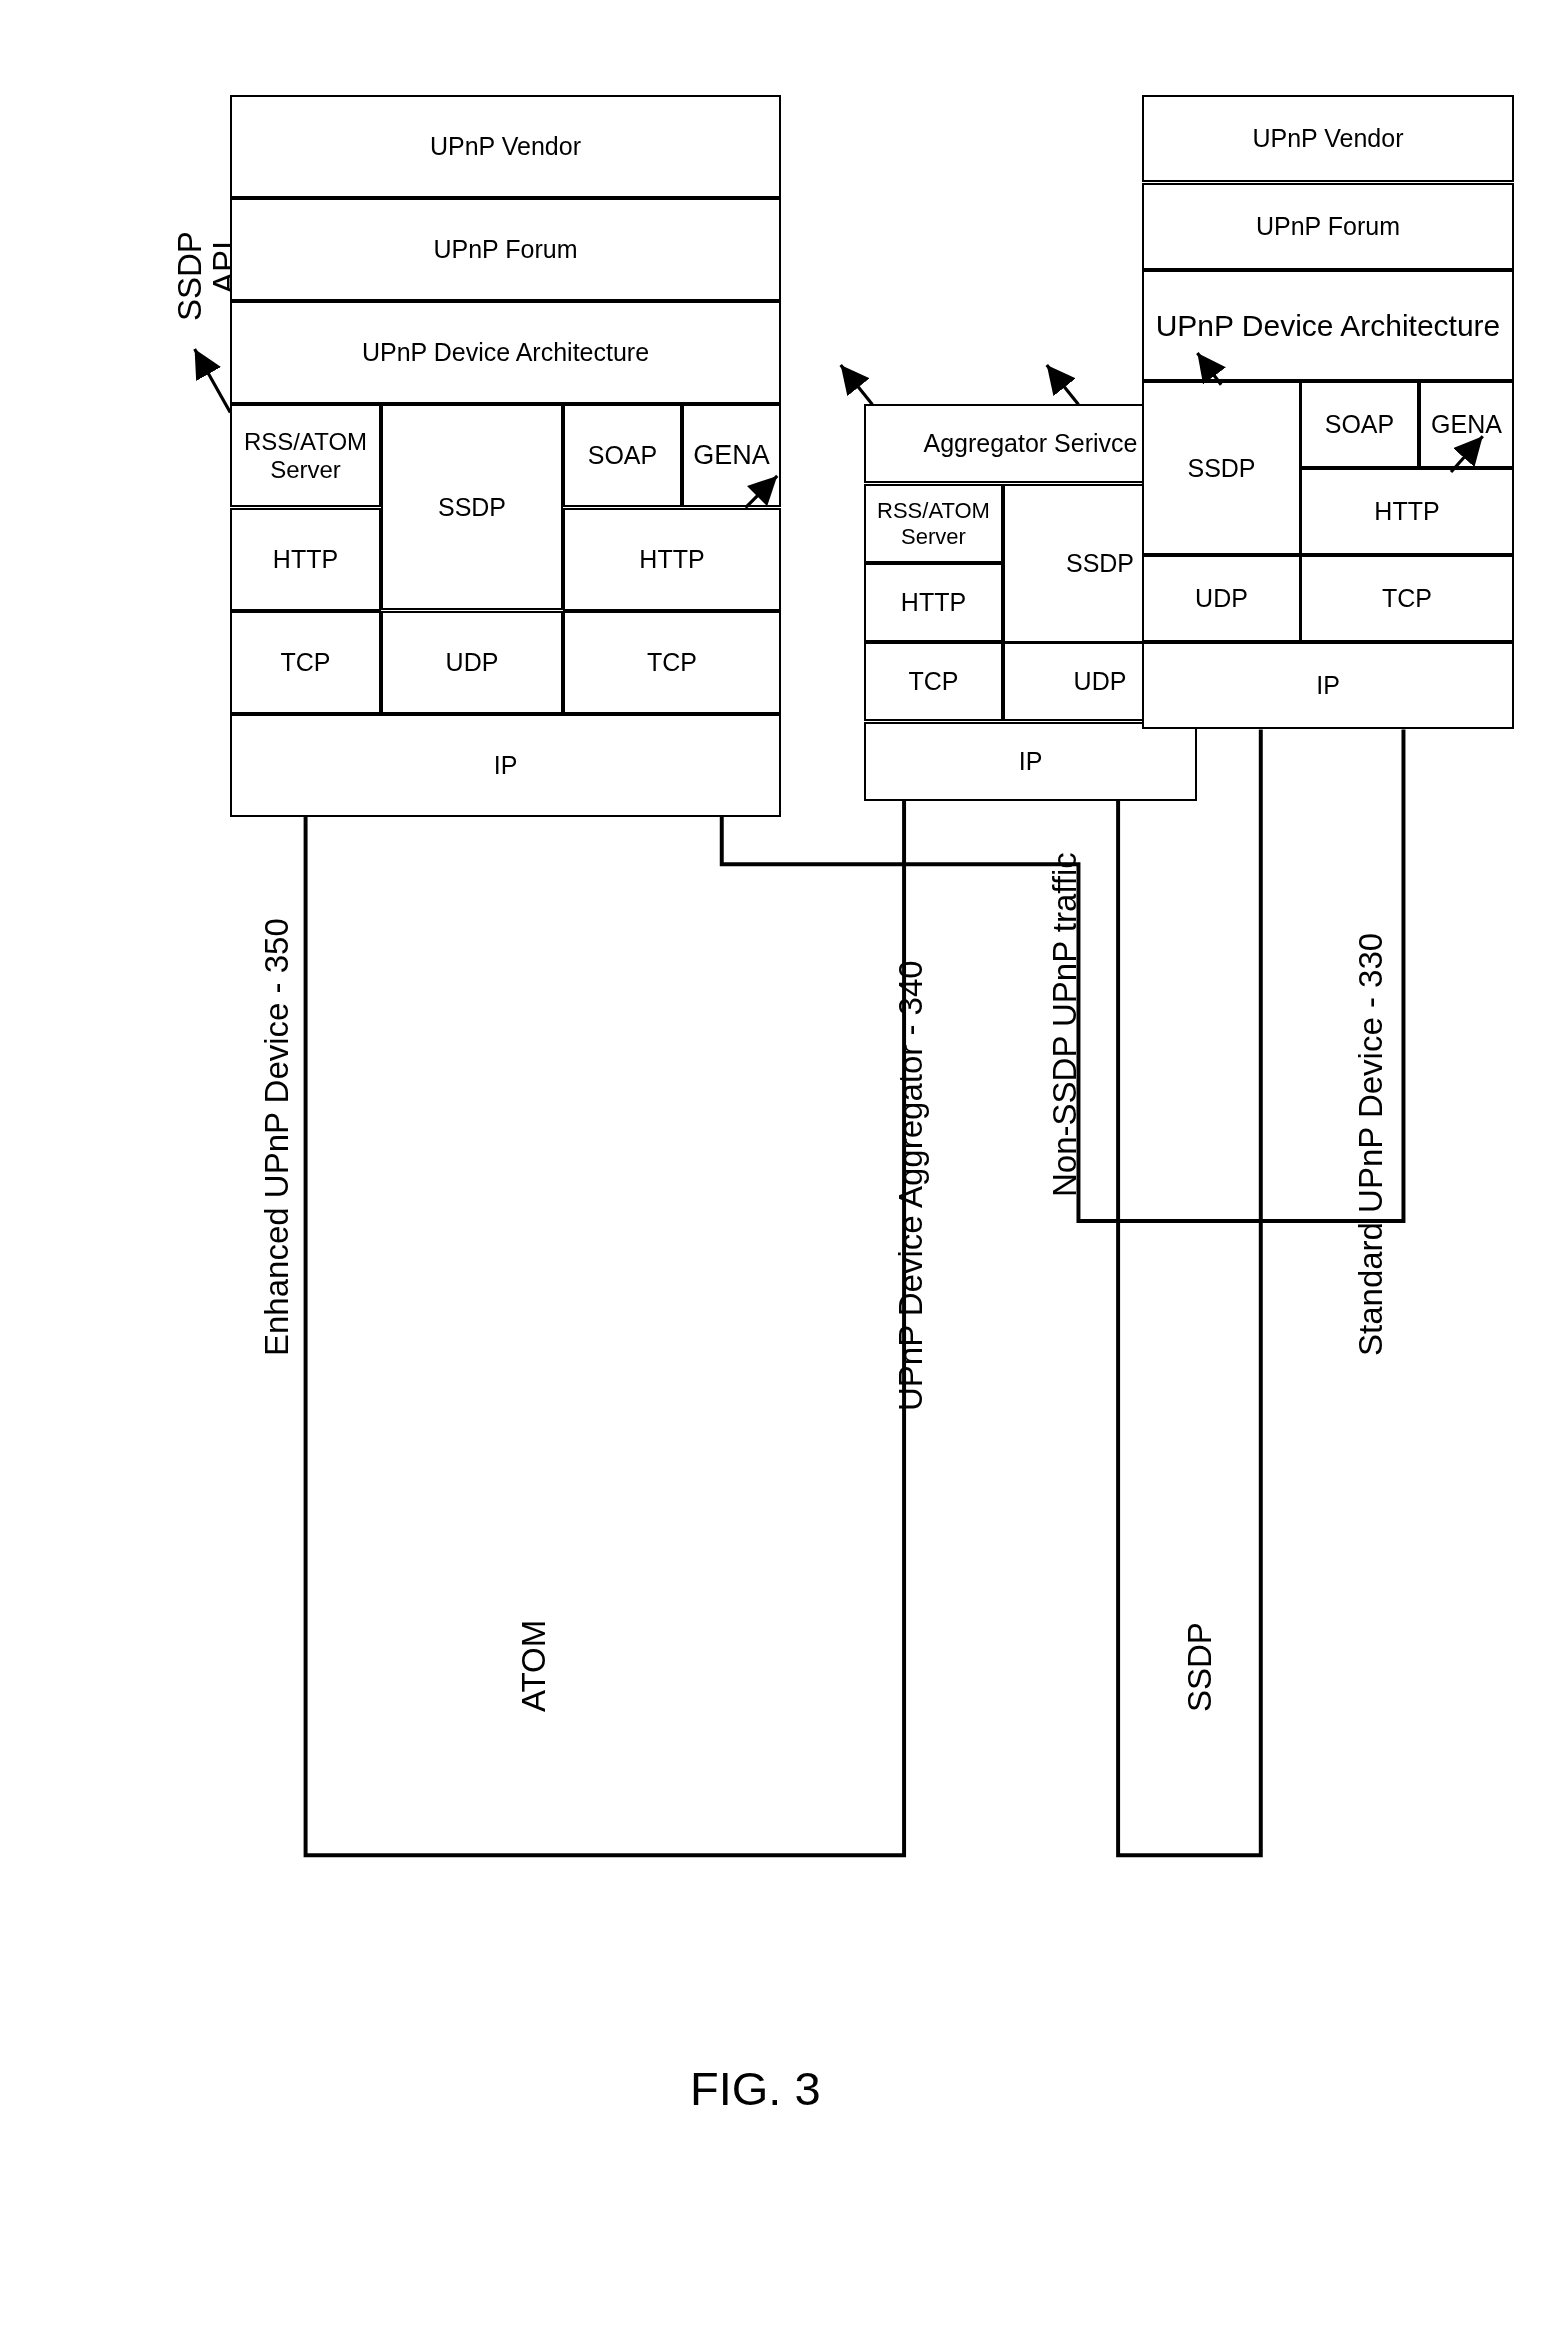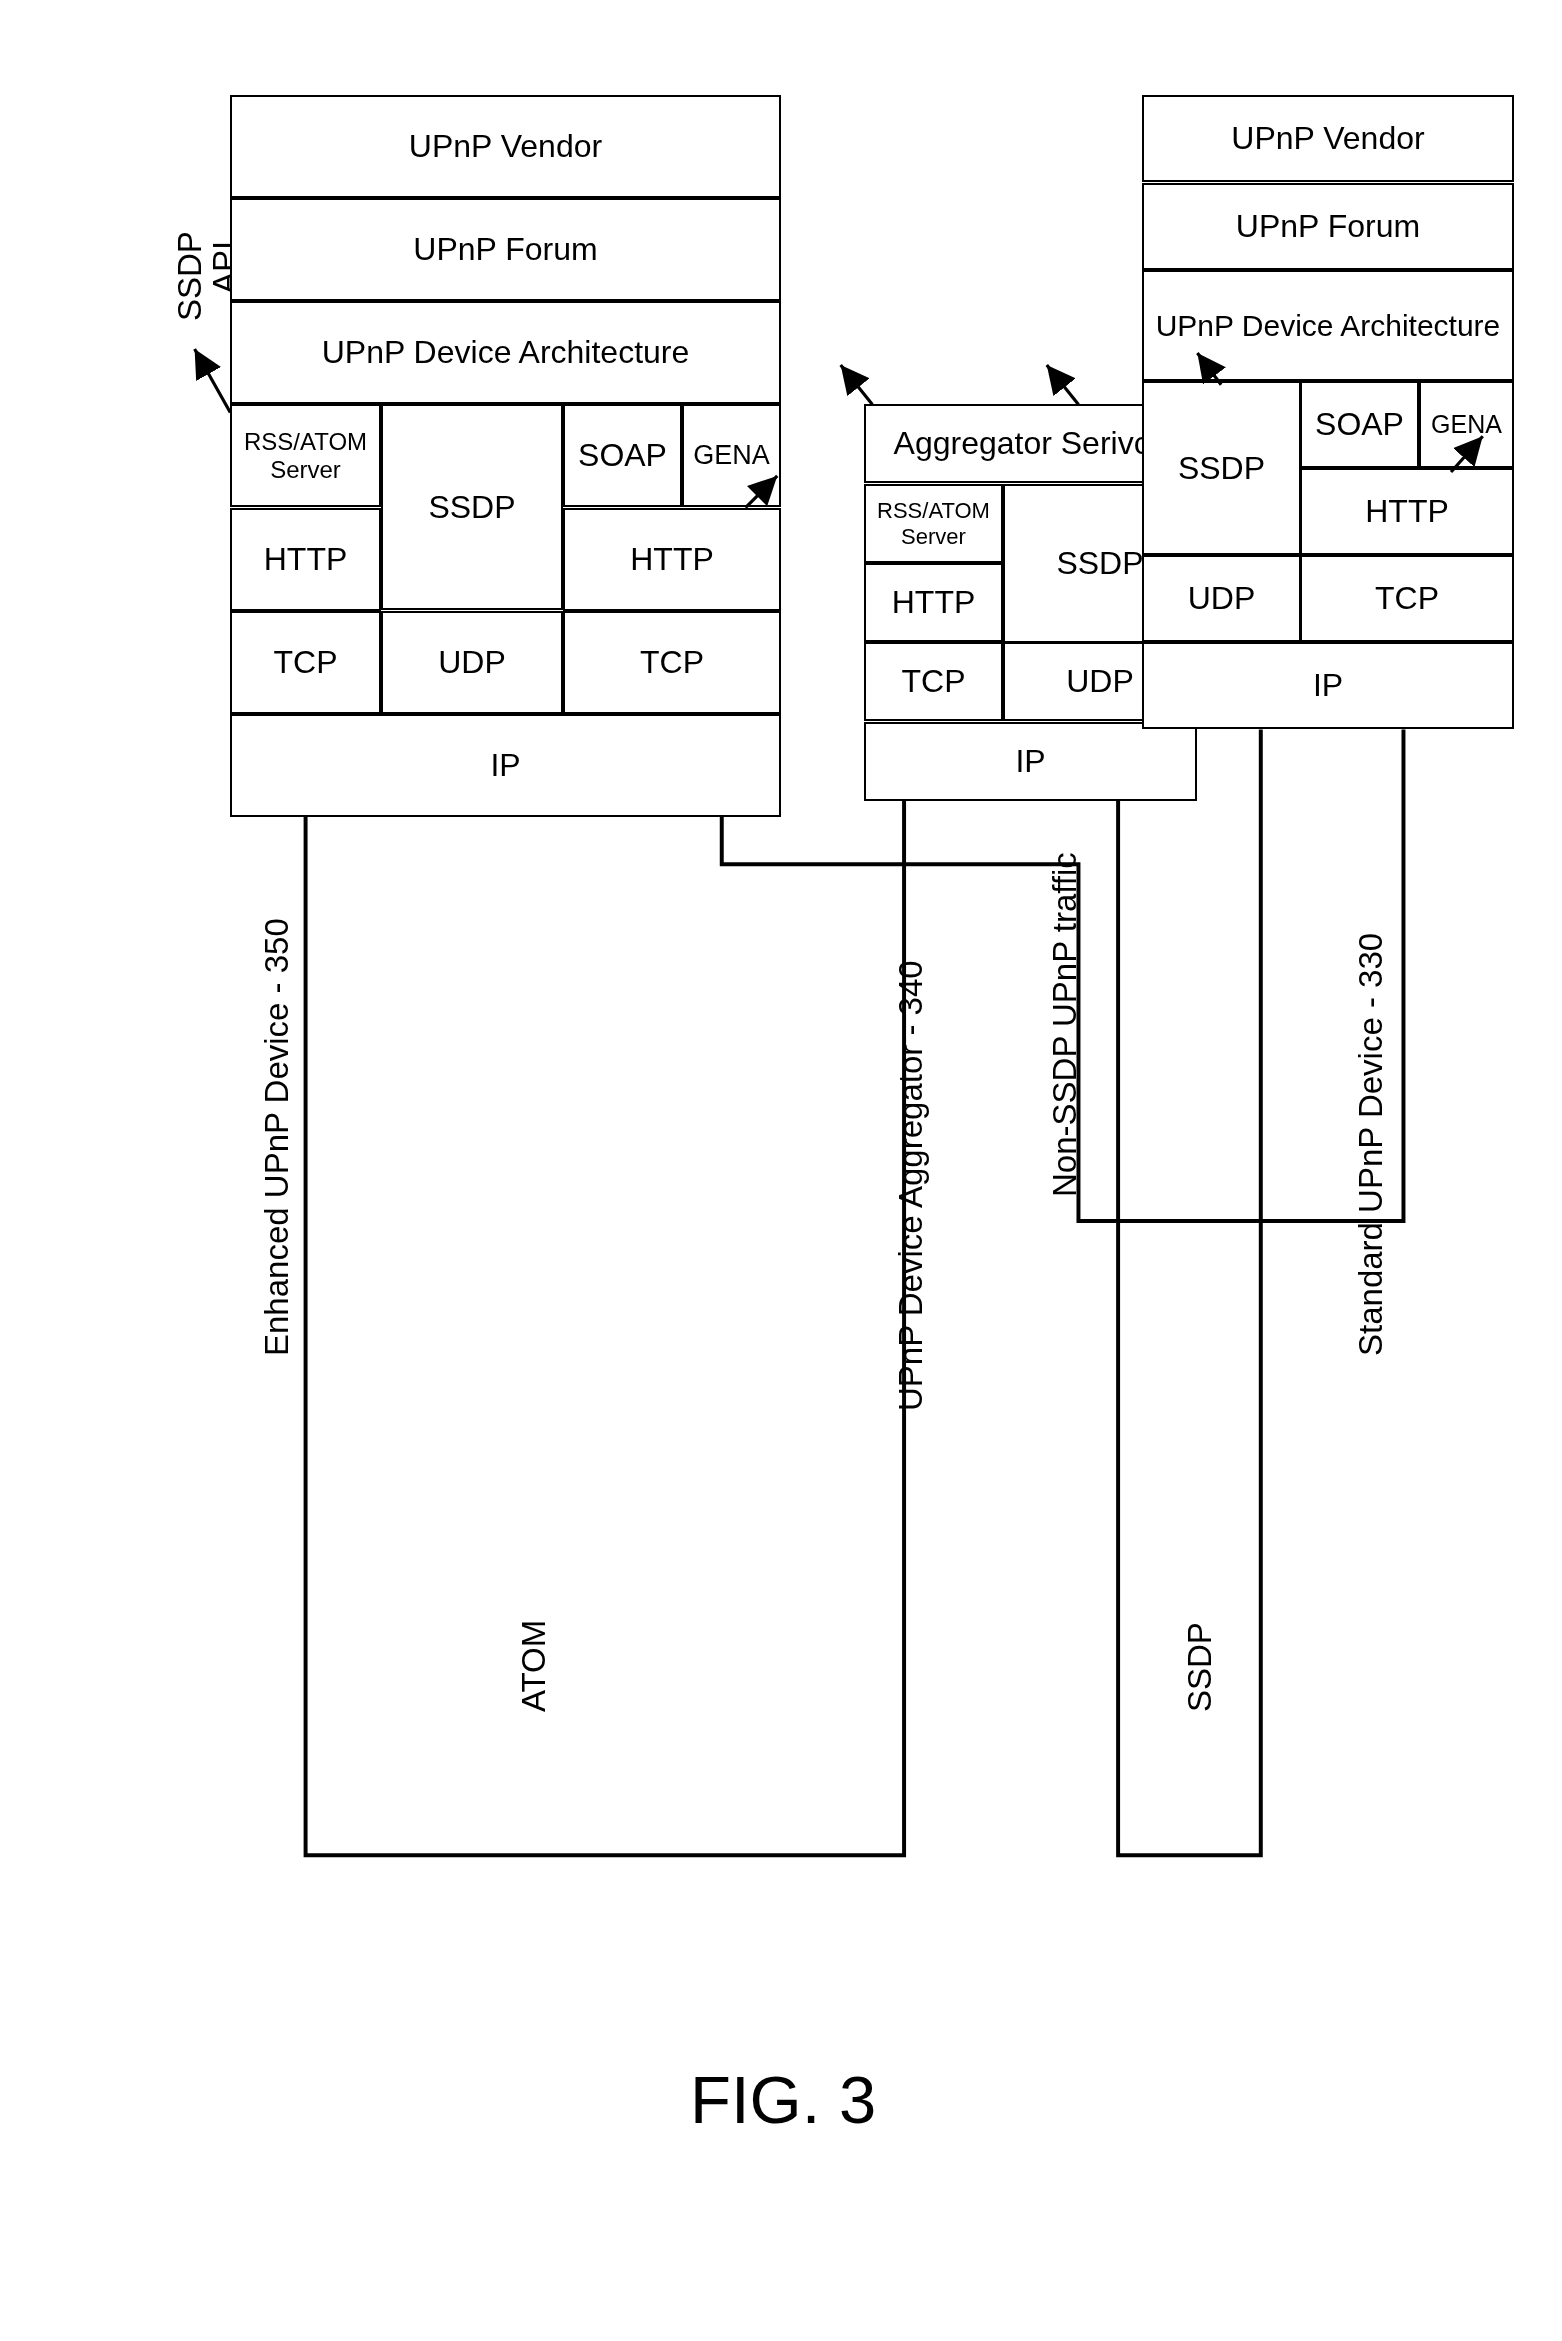--- a/index.html
+++ b/index.html
@@ -15,33 +15,33 @@
     width: 1500px;
     height: 2279px;
   }
   .box {
     position: absolute;
     border: 2.4px solid #000;
     display: flex;
     align-items: center;
     justify-content: center;
     text-align: center;
-    font-size: 32px;
+    font-size: 25px;
     background: #fff;
   }
   .vlabel {
     position: absolute;
     font-size: 33px;
     transform: rotate(-90deg);
     transform-origin: left top;
     white-space: nowrap;
   }
   .fig-label {
     position: absolute;
-    font-size: 67px;
+    font-size: 47px;
     font-weight: normal;
     text-align: center;
   }
   svg.overlay {
     position: absolute;
     left: 0; top: 0;
     width: 1500px;
     height: 2279px;
     pointer-events: none;
   }

